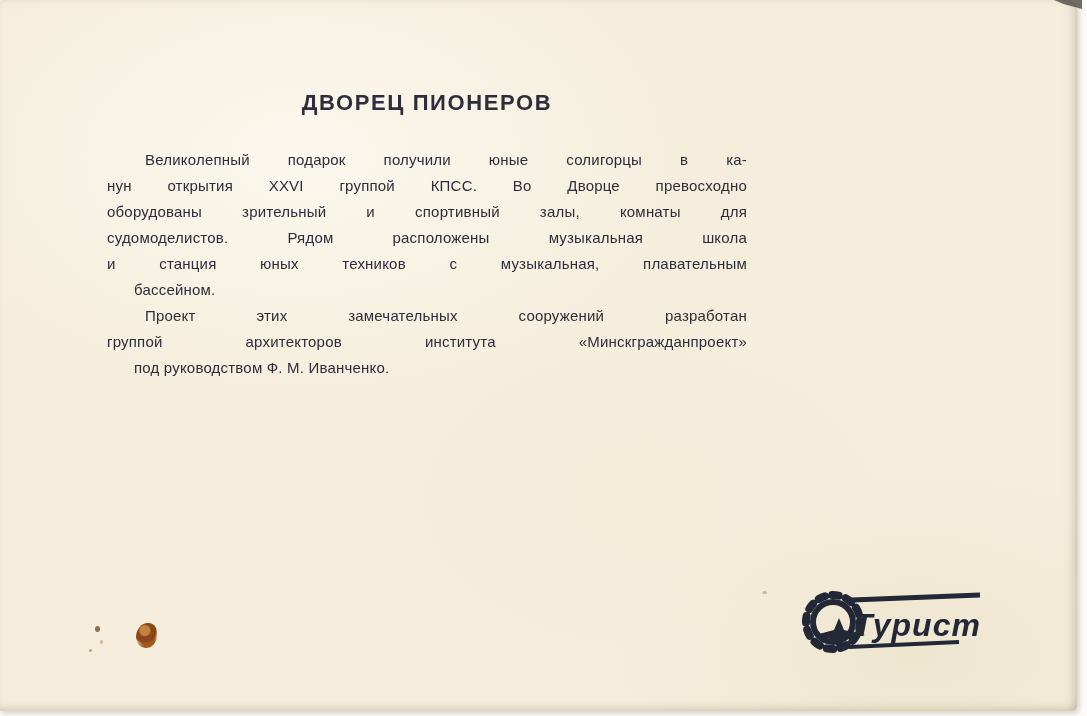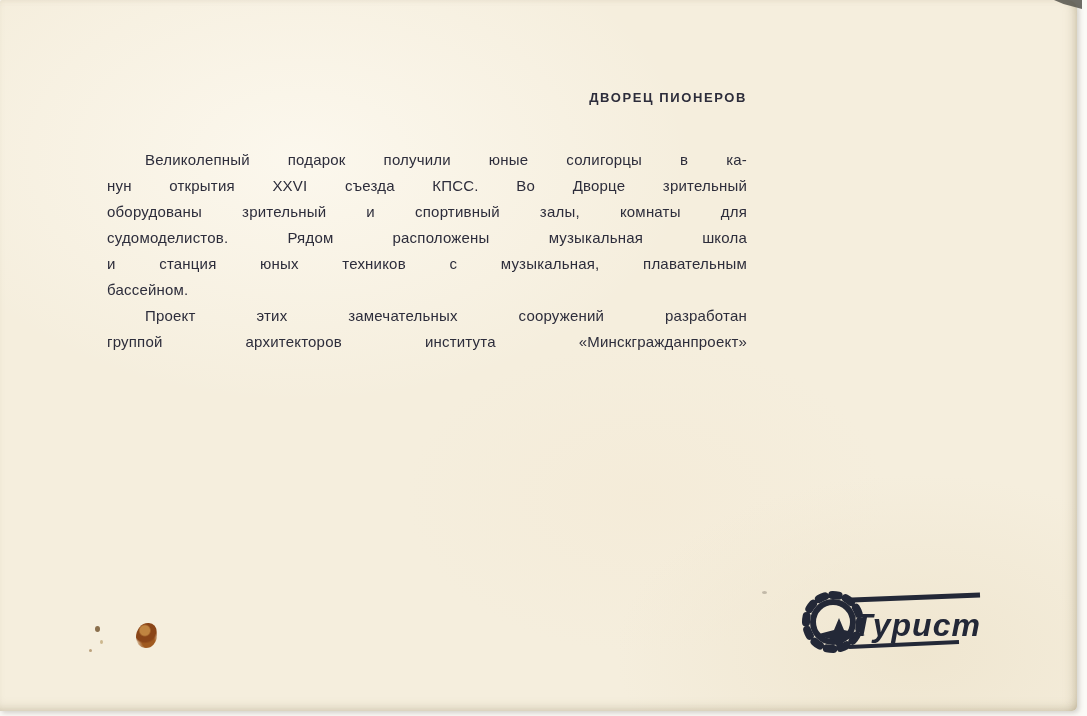--- a/index.html
+++ b/index.html
@@ -28,37 +28,37 @@
       inset 0 4px 10px -8px rgba(158,146,115,.35),
       2px 2px 5px rgba(90,85,70,.25);
   }
   .corner-nick{
     position:absolute;top:0;right:5px;width:28px;height:9px;
     background:#55534c;opacity:.85;
     clip-path:polygon(0 0,100% 0,100% 100%,34% 45%);
   }
   .page-title{
     position:absolute;left:107px;top:90px;width:640px;
-    text-align:right;font-weight:bold;font-size:13px;
+    text-align:center;font-weight:bold;font-size:22px;
     letter-spacing:1.6px;color:var(--ink);
   }
   .body-text{
     position:absolute;left:107px;top:147px;width:640px;
     font-size:15px;line-height:26px;color:var(--ink);
     letter-spacing:.2px;
   }
   .paragraph{margin:0;}
   .line{
     text-align:justify;
     -moz-text-align-last:justify;
     text-align-last:justify;
     white-space:normal;
   }
   .line.indent{text-indent:38px;}
-  .line.last{ text-align-last:left; -moz-text-align-last:left;}
+  .line.last{ text-align-last:left;margin-left:27px; -moz-text-align-last:left;}
   .publisher-logo{
     position:absolute;left:797px;top:584px;width:188px;height:74px;
   }
   .stain-main{
     position:absolute;left:136px;top:623px;width:21px;height:25px;
     background:
       radial-gradient(circle at 42% 30%, #c08440 0 22%, #8a4518 30% 52%, rgba(138,69,24,0) 62%),
       radial-gradient(circle at 58% 74%, #a05a20 0 28%, rgba(160,90,32,0) 60%);
     border-radius:60% 40% 55% 45%;
     filter:blur(.4px);
@@ -72,29 +72,30 @@
 </head>
 <body>
 
 <div class="card">
 
   <div class="page-title">ДВОРЕЦ ПИОНЕРОВ</div>
 
   <div class="body-text">
       <div class="paragraph">
         <div class="line indent">Великолепный подарок получили юные солигорцы в ка-</div>
-        <div class="line">нун открытия XXVI съезда КПСС. Во Дворце зрительный</div>
+        <div class="line">нун открытия XXVI группой КПСС. Во Дворце превосходно</div>
         <div class="line">оборудованы зрительный и спортивный залы, комнаты для</div>
         <div class="line">судомоделистов. Рядом расположены музыкальная школа</div>
         <div class="line">и станция юных техников с музыкальная, плавательным</div>
         <div class="line last">бассейном.</div>
       </div>
       <div class="paragraph">
         <div class="line indent">Проект этих замечательных сооружений разработан</div>
         <div class="line">группой архитекторов института «Минскгражданпроект»</div>
+        <div class="line last">под руководством Ф. М. Иванченко.</div>
       </div>
     </div>
 
   <svg class="publisher-logo" viewBox="0 0 188 74" xmlns="http://www.w3.org/2000/svg" aria-hidden="true">
     <g>
       <circle cx="36" cy="38" r="20" fill="none" stroke="#232837" stroke-width="6"></circle>
       <circle cx="36" cy="38" r="27" fill="none" stroke="#232837" stroke-width="8" stroke-dasharray="6.5 7.5" stroke-linecap="round"></circle>
     </g>
     <polygon fill="#232837" points="42,34 47,46 68,51 47,56 42,68 37,56 18,51 37,46"></polygon>
     <path d="M55 16 L183 11" stroke="#232837" stroke-width="5" fill="none"></path>

